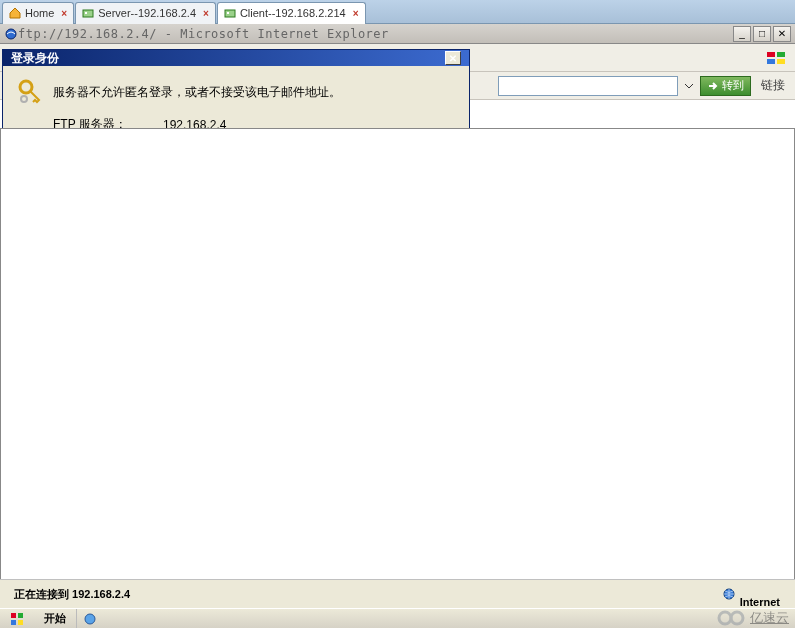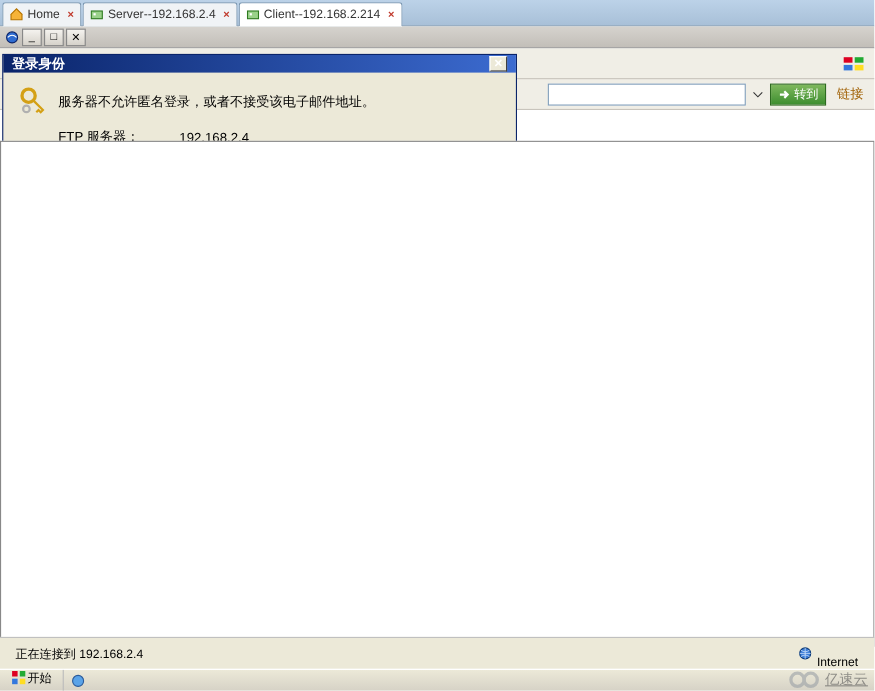--- a/index.html
+++ b/index.html
@@ -14,21 +14,21 @@
 
 .ie-title { display: flex; align-items: center; height: 20px; background: linear-gradient(#d6d3ce,#c2beb8); padding: 0 4px; border-bottom: 1px solid #888; }
 .ie-title span.t { flex: 1; font-family: SimSun, monospace; font-size: 12px; letter-spacing: .5px; color: #666; }
 .winbtn { display:inline-flex; align-items:center; justify-content:center; width: 18px; height: 16px; margin-left: 2px; border:1px solid #888; background:linear-gradient(#f5f3ef,#d6d2ca); font-size:10px; font-family:Arial; }
 
 
 .ie-toolbars { background:#f0eee6; }
 .ie-row { display:flex; align-items:center; height:28px; border-bottom:1px solid #c8c4bc; padding:0 4px; gap:4px; }
 .addr-box { flex:1; height:20px; border:1px solid #7f9db9; background:#fff; }
 .go-btn { display:flex; align-items:center; gap:3px; height:20px; padding:0 6px; background:linear-gradient(#7fb85e,#3d8e2f); color:#fff; border:1px solid #2d6b1f; font-size:11px; }
-.links-lbl { padding:0 6px; color:#a16207;text-align:center; }
+.links-lbl { padding:0 6px; color:#404040;text-align:center; }
 
 
 .content { position:absolute; left:0; right:0; top:128px; bottom:40px; border:1px solid #888; background:#fff; }
 
 
 .dlg { position:absolute; left:2px; top:49px; width:468px; border:1px solid #0a246a; background:#ece9d8; font-family: SimSun, Tahoma; }
 .dlg-title { height:16px; background:linear-gradient(90deg,#0a246a,#3c6bd0); color:#fff; display:flex; align-items:center; padding:0 8px; font-weight:bold; font-size:12px; }
 .dlg-title .ttl { flex:1; }
 .dlg-close { width:16px; height:14px; background:#ece9d8; border:1px solid #fff; border-right-color:#404040; border-bottom-color:#404040; display:flex; align-items:center; justify-content:center; font-weight:bold; font-size:10px; font-family:Arial; }
 .dlg-body { padding:12px 14px 16px 14px; color:#000; }
@@ -49,25 +49,25 @@
 .chk-row { display:flex; gap:80px; margin-left:8px; margin-bottom:18px; }
 .chk { display:flex; align-items:center; gap:4px; }
 .chkbox { width:13px; height:13px; border:1px solid #333; background:#fff; display:inline-block; }
 .btn-row { display:flex; gap:14px; justify-content:flex-end; padding-right:10px; position:relative; }
 .btn { min-width:74px; height:22px; border:1px solid #888; border-top-color:#fff; border-left-color:#fff; background:#ece9d8; display:flex; align-items:center; justify-content:center; font-size:12px; }
 .btn.default { border:1px solid #000; box-shadow: inset 1px 1px 0 #fff, inset -1px -1px 0 #777; }
 .mark { position:absolute; border:2px solid #d11; }
 .mark1 { left:290px; top:316px; width:100px; height:32px; }
 
 
-.status { position:absolute; left:0; right:0; bottom:20px; height:20px; display:flex; align-items:center; border-top:1px solid #c0c0c0; background:#ece9d8; font-size:11px; padding:14px 6px; }
+.status { position:absolute; left:0; right:0; bottom:20px; height:20px; display:flex; align-items:center; border-top:1px solid #c0c0c0; background:#ece9d8; font-size:11px; padding:14px 6px;font-weight:bold; }
 .status .cell { border-right:1px solid #c0c0c0; padding:0 8px; height:100%; display:flex; align-items:center; }
 .status .spacer { flex:1; }
 .taskbar { position:absolute; left:0; right:0; bottom:0; height:20px; display:flex; align-items:center; background:linear-gradient(#ece9d8,#d6d2c6); border-top:1px solid #fff; font-size:11px; }
-.start { display:flex; gap:1px; padding:0 10px; height:100%; border-right:1px solid #bbb; }
+.start { display:flex; align-items:center; gap:20px; padding:0 10px; height:100%; border-right:1px solid #bbb;font-weight:bold; }
 .task-item { display:flex; align-items:center; gap:4px; padding:0 8px; height:18px; margin-left:4px; border:1px solid #888; border-top-color:#fff; border-left-color:#fff; background:#e8e5da; }
 .watermark { position:absolute; right:6px; bottom:1px; display:flex; align-items:center; gap:4px; opacity:.6; font-size:13px; color:#555;text-decoration:underline; }
 .u { text-decoration: underline; }
 </style>
 </head>
 <body>
 
 <div class="tabs">
   <div class="tab">
     <svg width="12" height="12">
@@ -92,20 +92,21 @@
     <span>Client--192.168.2.214</span>
     <span class="x">×</span>
   </div>
 </div>
 
 <div class="ie-title">
   <svg width="14" height="14">
       <circle cx="7" cy="7" r="5" fill="#2e6bd0" stroke="#0a246a"></circle>
       <path d="M3 7 Q7 3 11 7" stroke="#fff" fill="none"></path>
     </svg>
+  <span class="t">ftp://192.168.2.4/ - Microsoft Internet Explorer</span>
   <span class="winbtn">_</span>
   <span class="winbtn">□</span>
   <span class="winbtn">✕</span>
 </div>
 
 <div class="ie-toolbars">
   <div class="ie-row">
     <div style="flex:1"></div>
     <svg width="28" height="20">
         <rect x="4" y="4" width="8" height="5" fill="#d02"></rect>

